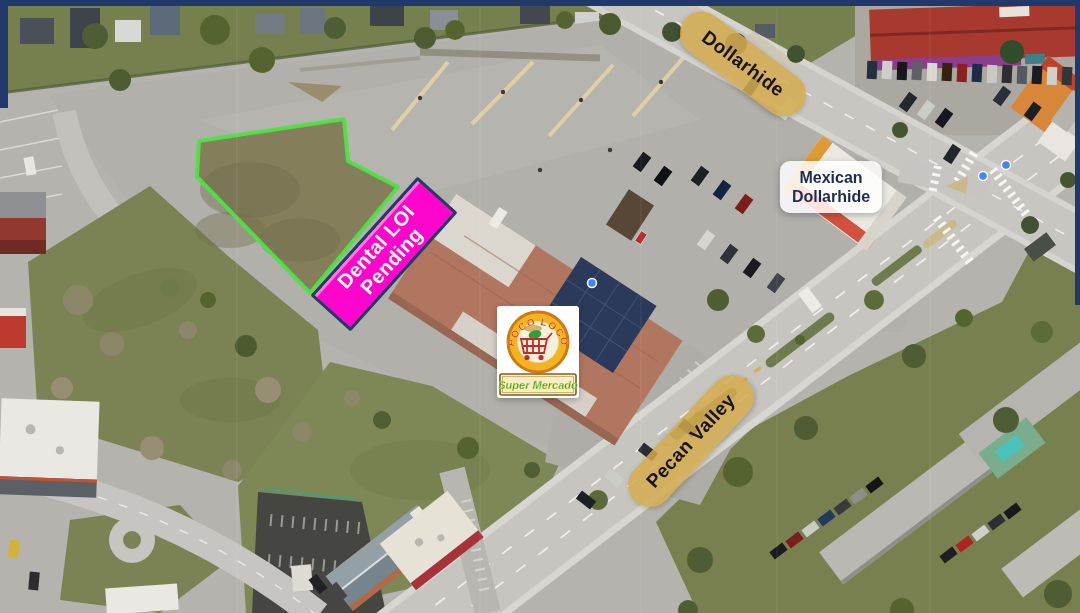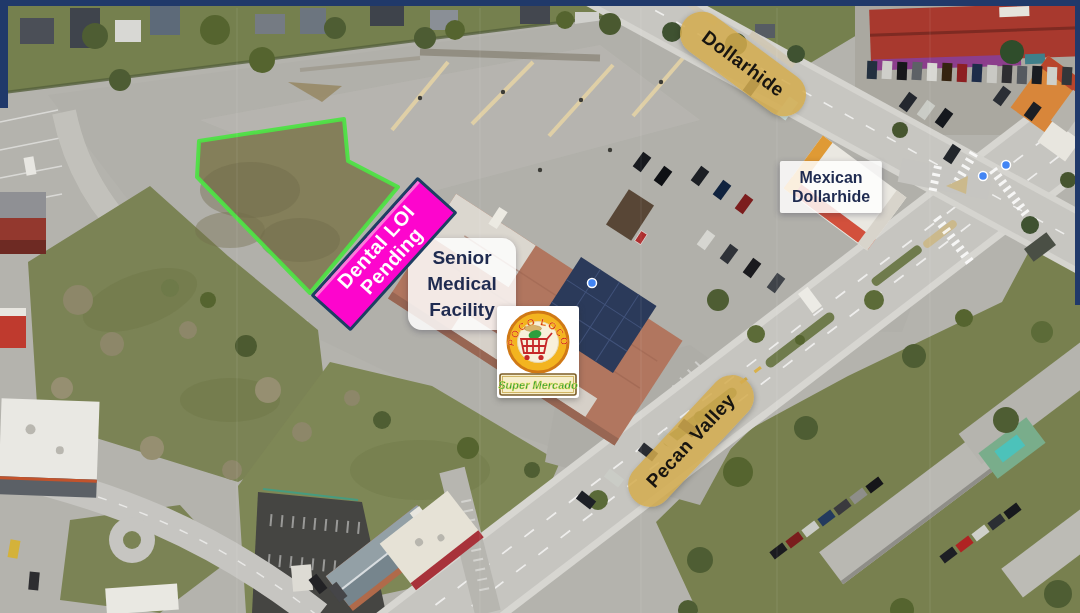--- a/index.html
+++ b/index.html
@@ -17,21 +17,21 @@
            box-shadow:0 2px 5px rgba(30,30,20,.25);white-space:nowrap;}
   .capsule.dollarhide{left:743px;top:64px;width:146px;height:44px;font-size:19px;
            transform:translate(-50%,-50%) rotate(36.5deg);}
   .capsule.pecan{left:691px;top:441px;width:164px;height:44px;font-size:19px;
            transform:translate(-50%,-50%) rotate(-47deg);}
   
   .badge{position:absolute;background:rgba(255,255,255,.84);color:#1f2b50;
          font-weight:bold;text-align:center;border-radius:12px;
          box-shadow:0 2px 6px rgba(30,30,60,.3);}
   .badge.mexican{left:831px;top:187px;transform:translate(-50%,-50%);
-         font-size:16px;line-height:19px;padding:7px 12px;border-radius:2px;}
+         font-size:16px;line-height:19px;padding:7px 12px;border-radius:10px;}
   .badge.senior{left:462px;top:284px;transform:translate(-50%,-50%);
          width:100px;font-size:19px;line-height:26px;padding:7px 4px;border-radius:14px;}
   
   .dental{position:absolute;left:384px;top:254px;width:154px;height:48px;
           transform:translate(-50%,-50%) rotate(-48deg);
           background:#fd05cd;border:3px solid #1e3f63;border-radius:2px;
           box-shadow:inset 0 4px 0 -1px rgba(250,160,220,.75);
           display:flex;flex-direction:column;align-items:center;justify-content:center;
           color:#ffffff;font-weight:bold;font-size:20px;line-height:21px;
           letter-spacing:.4px;white-space:nowrap;}
@@ -385,25 +385,20 @@
 
 <div class="capsule pecan">
   <span>Pecan Valley</span>
 </div>
 
 <div class="badge mexican">
   <div>Mexican</div>
   <div>Dollarhide</div>
 </div>
 
-<div class="badge senior">
-  <div>Senior</div>
-  <div>Medical</div>
-  <div>Facility</div>
-</div>
 
 <div class="dental">
   <div>Dental LOI</div>
   <div>Pending</div>
 </div>
 
 <div class="logo-wrap">
   <svg width="82" height="92" viewBox="0 0 82 92">
     <rect x="0" y="0" width="82" height="92" rx="3" fill="#ffffff"></rect>
     <circle cx="41" cy="36" r="30" fill="#f3b41f" stroke="#d07916" stroke-width="3"></circle>

